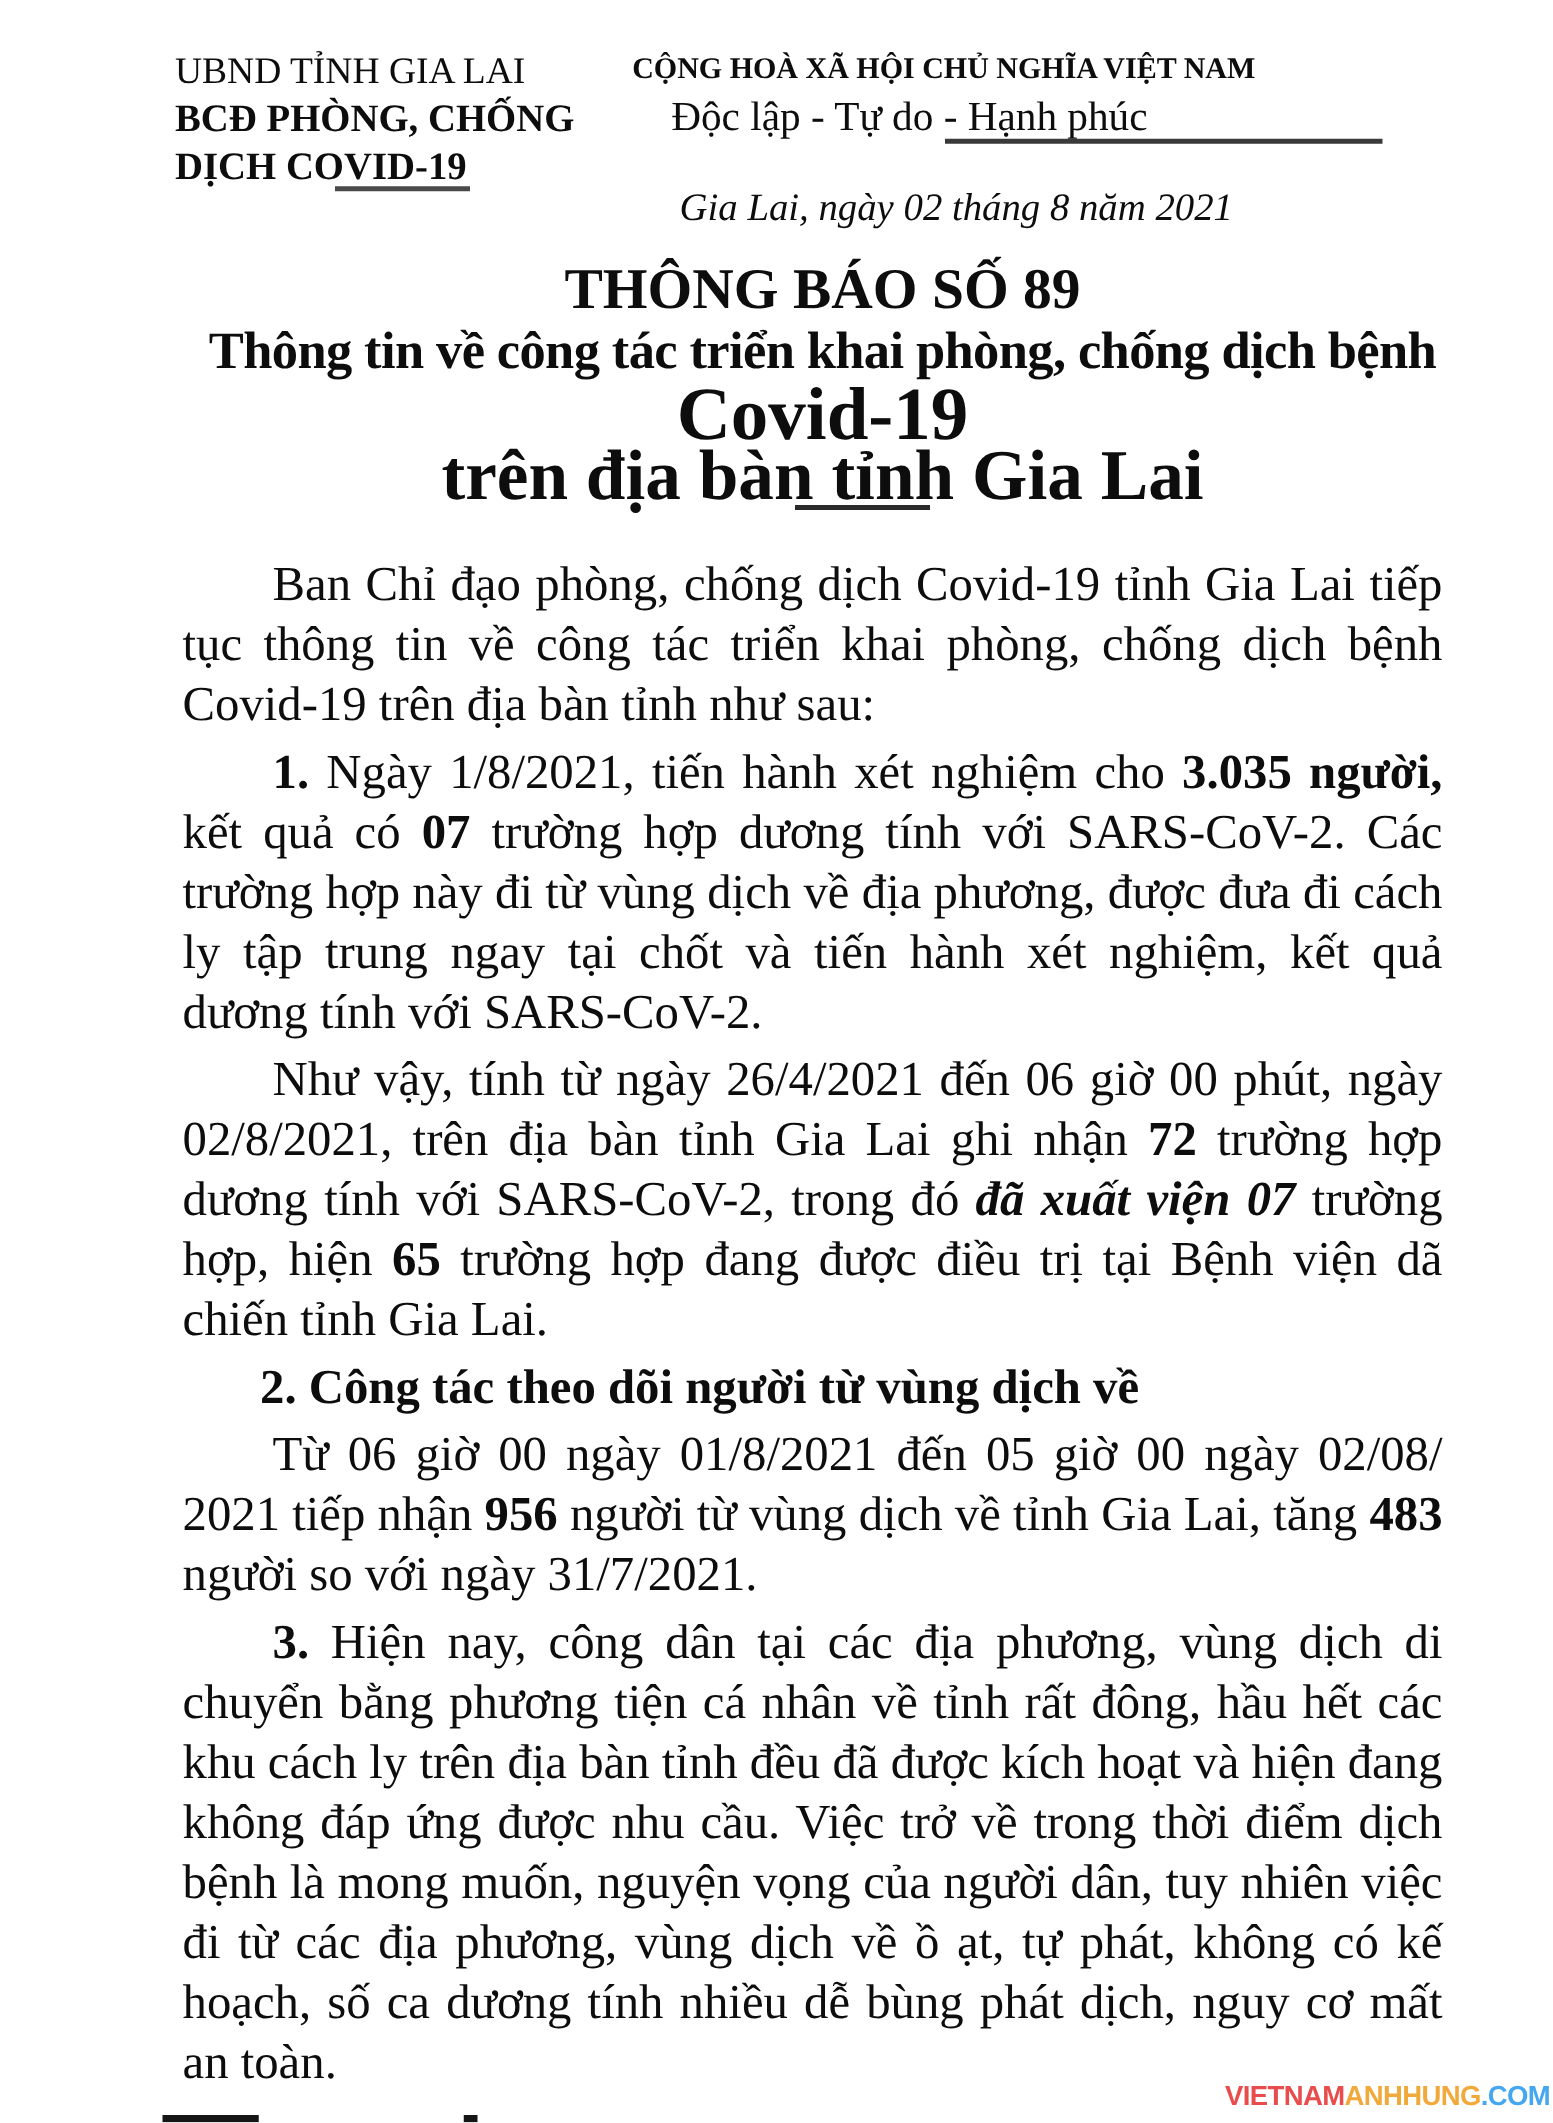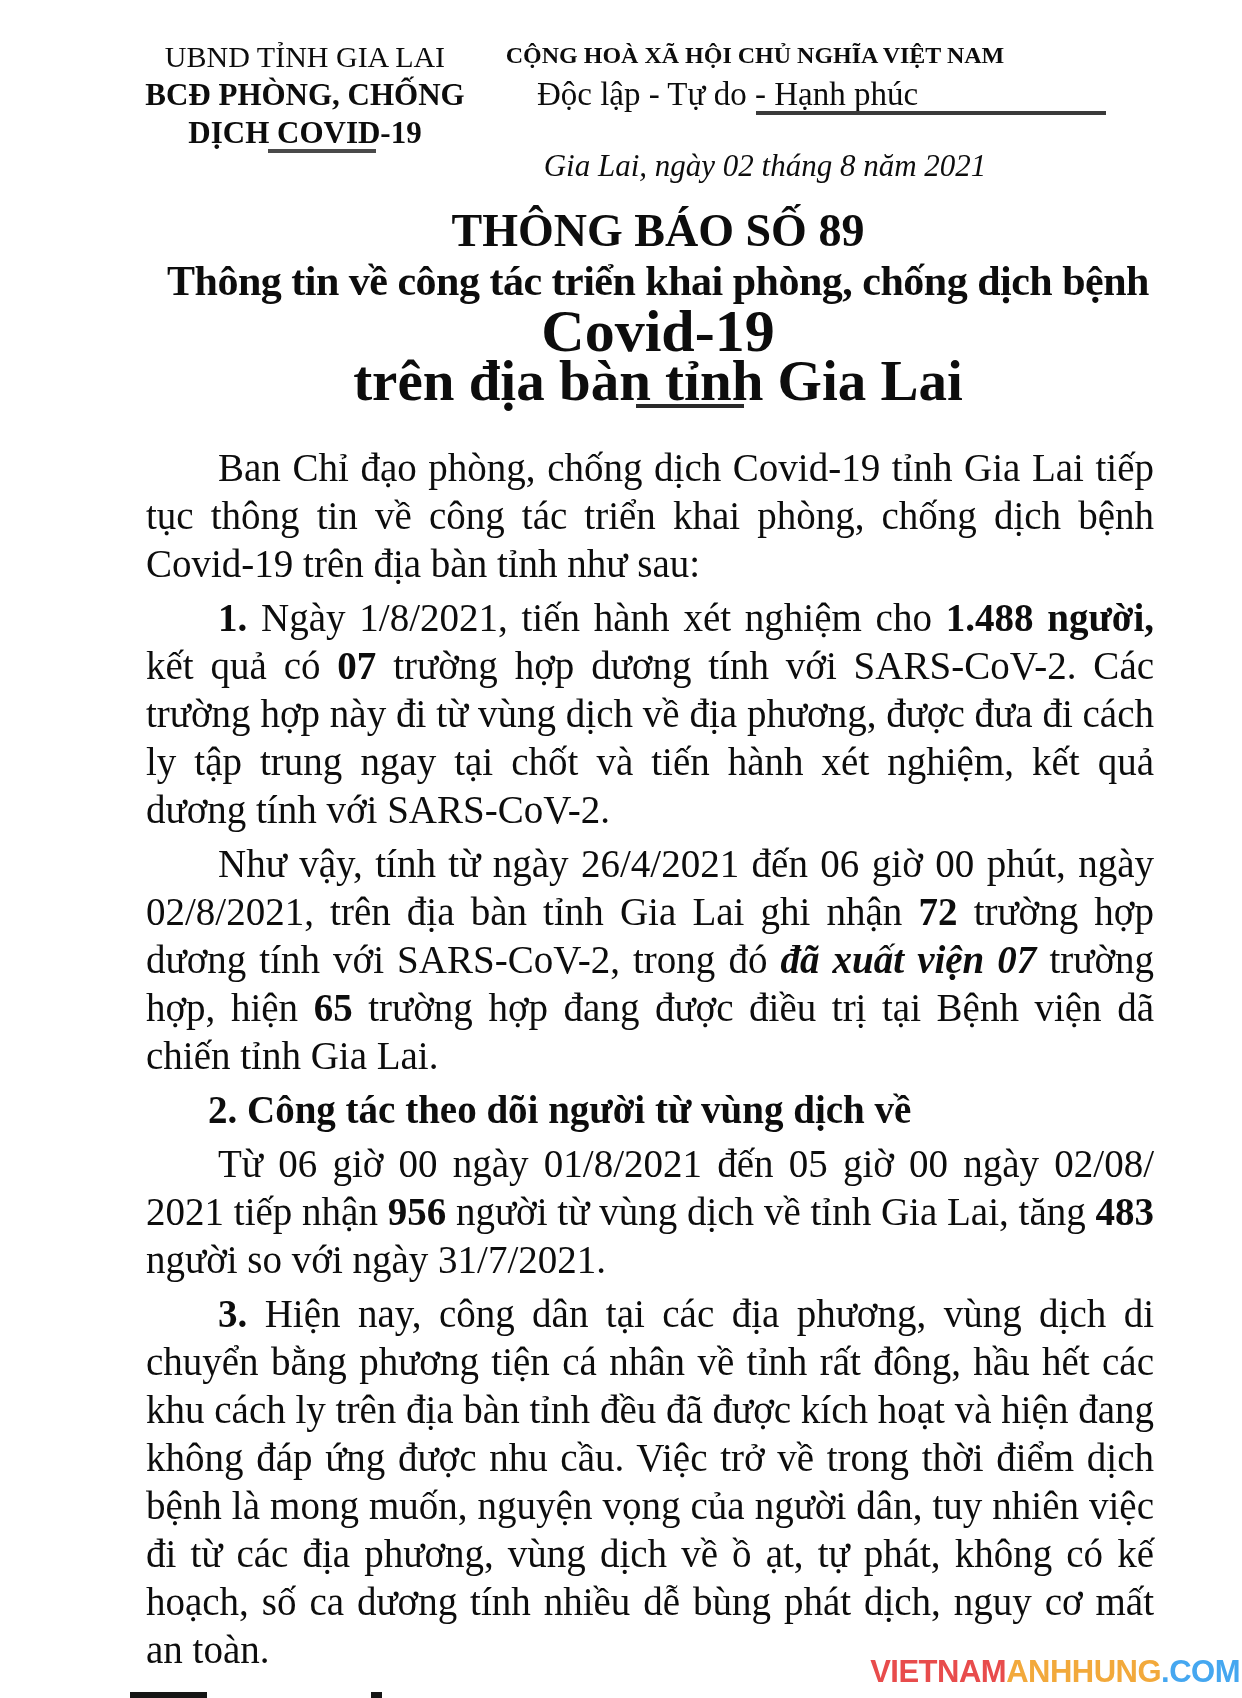--- a/index.html
+++ b/index.html
@@ -8,21 +8,20 @@
     width:1242px; height:1698px;
     background:#ffffff;
     font-family:"Liberation Serif", serif;
     color:#0d0d0d;
     overflow:hidden;
   }
 
   
   .org-block {
     position:absolute; left:140px; top:38px; width:330px;
-    text-align:center;
   }
   .org-line1 { font-size:30px; line-height:38px; font-weight:normal; white-space:nowrap; }
   .org-line2, .org-line3 { font-size:31px; line-height:38px; font-weight:bold; white-space:nowrap; }
   .covid-underline {
     position:absolute; left:268px; top:149px; width:108px; height:4px;
     background:#4a4a4a;
   }
 
   .nat-block {
     position:absolute; left:455px; top:36px; width:600px;
@@ -69,21 +68,21 @@
   .bi { font-weight:bold; font-style:italic; }
 
   
   .frag-a { position:absolute; left:130px; top:1692px; width:77px; height:6px; background:#161616; }
   .frag-b { position:absolute; left:371px; top:1692px; width:11px; height:6px; background:#161616; }
 
   
   .watermark {
     position:absolute; right:2px; bottom:8px;
     font-family:"Liberation Sans", sans-serif;
-    font-weight:bold; font-size:31px; letter-spacing:-0.5px;
+    font-weight:bold; font-size:22px; letter-spacing:-0.5px;
     white-space:nowrap;
   }
   .wm1 { color:#e84c4c; }
   .wm2 { color:#f2a93b; }
   .wm3 { color:#45a7f0; }
 </style>
 </head>
 <body>
 
 <div class="page">
@@ -108,21 +107,21 @@
     <div class="title-line2">Thông tin về công tác triển khai phòng, chống dịch bệnh</div>
     <div class="title-line3">Covid-19</div>
     <div class="title-line4">trên địa bàn tỉnh Gia Lai</div>
   </div>
   <div class="title-underline"></div>
 
   <div class="body-block">
 
     <p class="para"><span>Ban Chỉ đạo phòng, chống dịch Covid-19 tỉnh Gia Lai tiếp tục thông tin về công tác triển khai phòng, chống dịch bệnh Covid-19 trên địa bàn tỉnh như sau:</span></p>
 
-    <p class="para"><span class="b">1.</span><span> Ngày 1/8/2021, tiến hành xét nghiệm cho </span><span class="b">1.488 người,</span><span> kết quả có </span><span class="b">07</span><span> trường hợp dương tính với SARS-CoV-2. Các trường hợp này đi từ vùng dịch về địa phương, được đưa đi cách ly tập trung ngay tại chốt và tiến hành xét nghiệm, kết quả dương tính với SARS-CoV-2.</span></p>
+    <p class="para"><span class="b">1.</span><span> Ngày 1/8/2021, tiến hành xét nghiệm cho </span><span class="b">3.035 người,</span><span> kết quả có </span><span class="b">07</span><span> trường hợp dương tính với SARS-CoV-2. Các trường hợp này đi từ vùng dịch về địa phương, được đưa đi cách ly tập trung ngay tại chốt và tiến hành xét nghiệm, kết quả dương tính với SARS-CoV-2.</span></p>
 
     <p class="para"><span>Như vậy, tính từ ngày 26/4/2021 đến 06 giờ 00 phút, ngày 02/8/2021, trên địa bàn tỉnh Gia Lai ghi nhận </span><span class="b">72</span><span> trường hợp dương tính với SARS-CoV-2, trong đó </span><span class="bi">đã xuất viện 07</span><span> trường hợp, hiện </span><span class="b">65</span><span> trường hợp đang được điều trị tại Bệnh viện dã chiến tỉnh Gia Lai.</span></p>
 
     <p class="h2">2. Công tác theo dõi người từ vùng dịch về</p>
 
     <p class="para"><span>Từ 06 giờ 00 ngày 01/8/2021 đến 05 giờ 00 ngày 02/08/ 2021 tiếp nhận </span><span class="b">956</span><span> người từ vùng dịch về tỉnh Gia Lai, tăng </span><span class="b">483</span><span> người so với ngày 31/7/2021.</span></p>
 
     <p class="para"><span class="b">3.</span><span> Hiện nay, công dân tại các địa phương, vùng dịch di chuyển bằng phương tiện cá nhân về tỉnh rất đông, hầu hết các khu cách ly trên địa bàn tỉnh đều đã được kích hoạt và hiện đang không đáp ứng được nhu cầu. Việc trở về trong thời điểm dịch bệnh là mong muốn, nguyện vọng của người dân, tuy nhiên việc đi từ các địa phương, vùng dịch về ồ ạt, tự phát, không có kế hoạch, số ca dương tính nhiều dễ bùng phát dịch, nguy cơ mất an toàn.</span></p>
 
   </div>

